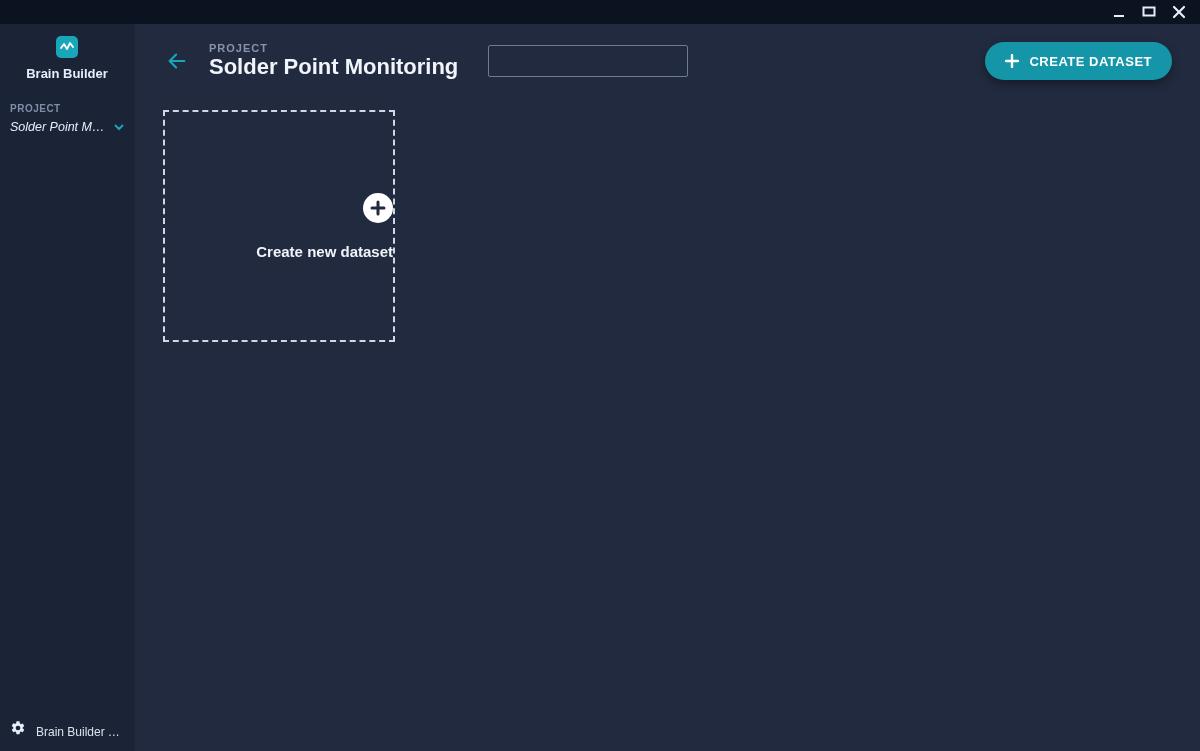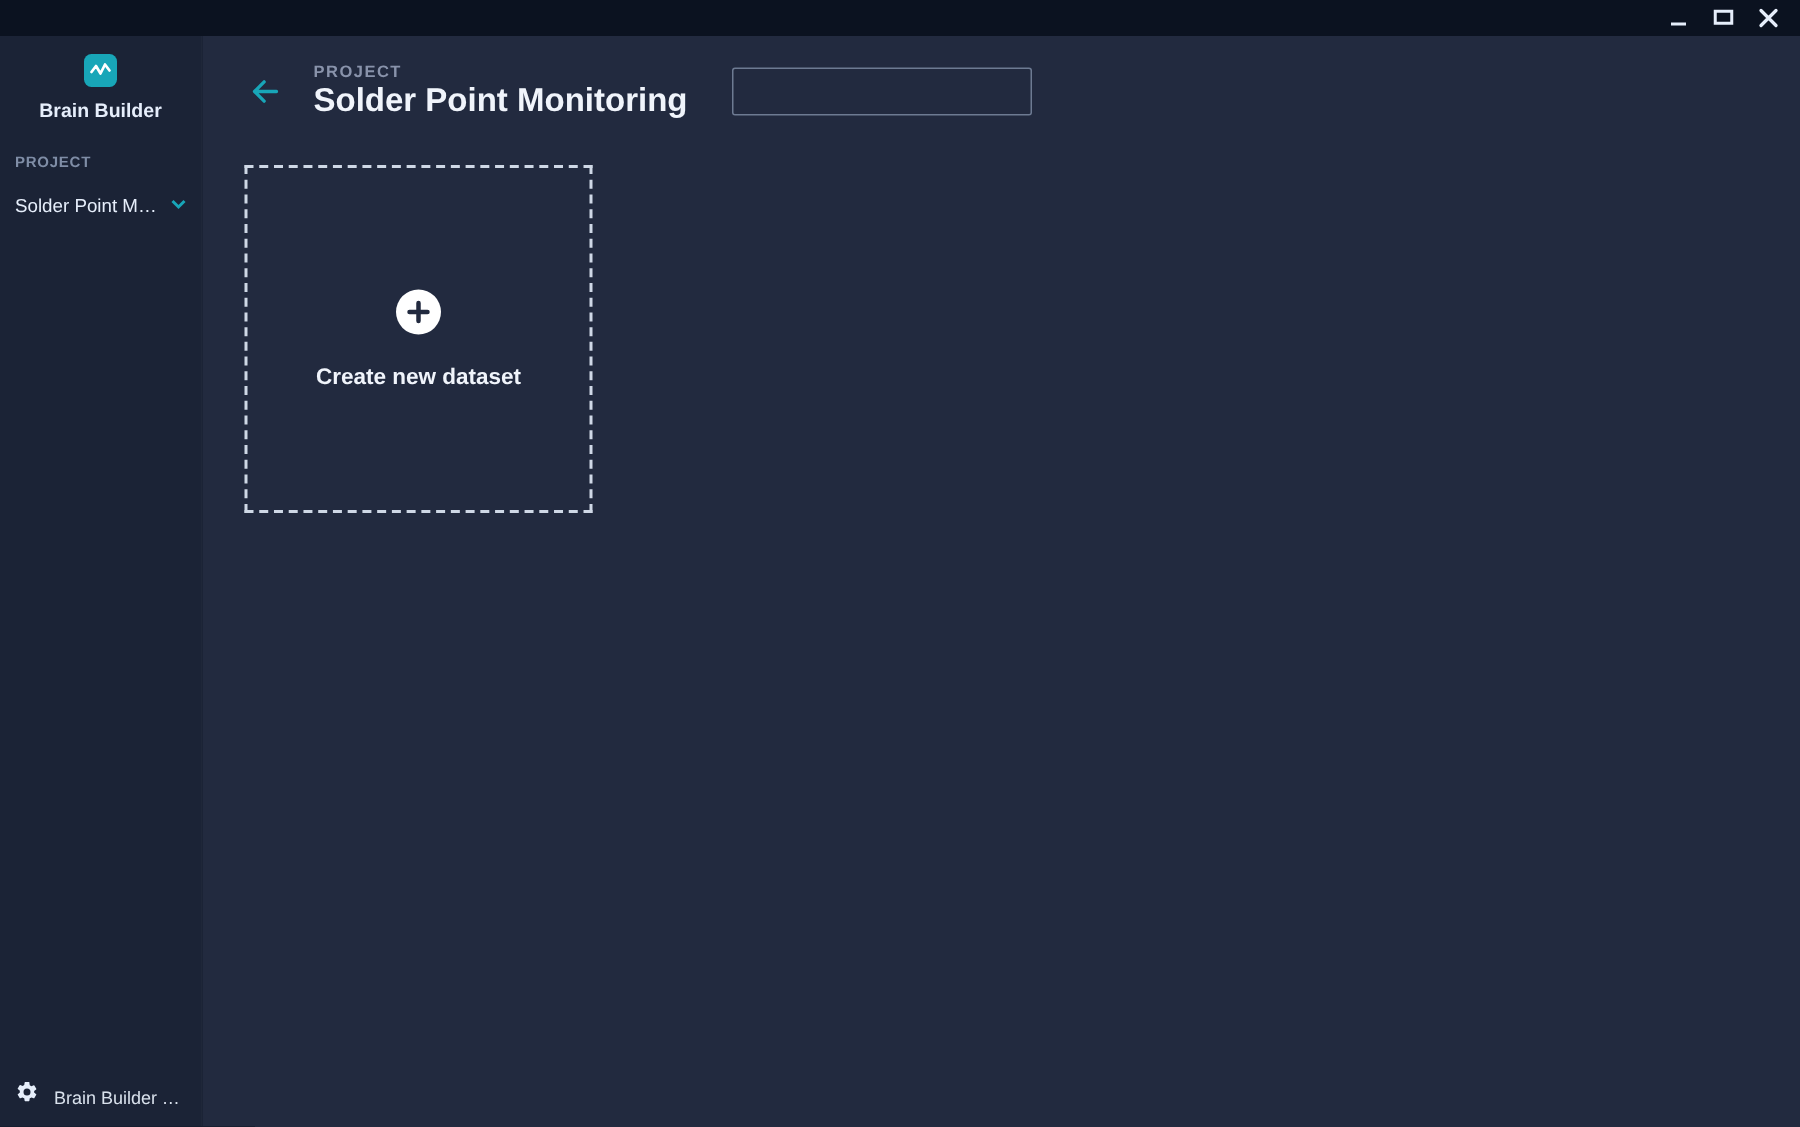--- a/index.html
+++ b/index.html
@@ -10,41 +10,41 @@
   .titlebar .win-btn svg { display:block; }
   .body { flex:1; display:flex; min-height:0; }
 
   
   .sidebar { width:135px; background:#1b2336; color:#cfd8e6; display:flex; flex-direction:column; border-right:1px solid rgba(255,255,255,0.02);}
   .brand { display:flex; align-items:center; gap:8px; padding:12px 10px;flex-direction:column; }
   .brand-icon { width:22px; height:22px; border-radius:5px; background:#18a6b8; display:flex; align-items:center; justify-content:center; }
   .brand-name { font-size:13px; font-weight:600; color:#e6eefb; }
   .side-section { padding:10px 10px 0 10px; }
   .side-label { font-size:10px; letter-spacing:0.5px; color:#7f8da6; text-transform:uppercase; font-weight:600; }
-  .side-row { display:flex; align-items:center; justify-content:space-between; margin-top:14px; cursor:pointer;}
+  .side-row { display:flex; align-items:center; justify-content:space-between; margin-top:4px; cursor:pointer;font-style:italic;}
   .side-value { font-size:12.5px; color:#e6eefb; white-space:nowrap; overflow:hidden; text-overflow:ellipsis; max-width:95px;}
   .side-placeholder { font-size:12.5px; color:#6d7a92;}
   .side-caret { color:#18a6b8; }
   .sidebar-footer { margin-top:auto; display:flex; align-items:flex-end; gap:10px; padding:12px 10px; font-size:12px; color:#d9e1ec; white-space:nowrap; overflow:hidden; text-overflow:ellipsis;}
   .sidebar-footer .gear { flex-shrink:0; }
 
   
   .main { flex:1; background:#222a3f; position:relative; overflow:auto; }
   .main::-webkit-scrollbar { width:10px; background:#222a3f;}
   .main::-webkit-scrollbar-thumb { background:#3a4560; }
   .top { display:flex; align-items:center; padding:18px 28px 10px 28px; gap:18px; }
   .back-btn { width:28px; height:28px; color:#18a6b8; display:flex; align-items:center; justify-content:center; cursor:pointer; border-radius:4px;}
   .heading-block { display:flex; flex-direction:column; }
   .heading-eyebrow { font-size:11px; letter-spacing:1px; color:#8993ab; font-weight:700; text-transform:uppercase;}
   .heading-title { font-size:22px; font-weight:700; color:#f0f4fb; line-height:1.2;}
   .search-wrap { margin-left:12px; display:flex; align-items:center; height:32px; width:200px; border:1px solid #6d7a92; border-radius:2px; padding:0 8px; gap:6px; color:#cfd8e6;}
   .search-wrap input { flex:1; background:transparent; border:none; outline:none; color:#e6eefb; font-size:13px;}
   .create-btn { margin-left:auto; height:38px; padding:0 20px; border:none; border-radius:20px; background:#1496a8; color:#ffffff; font-weight:700; letter-spacing:0.5px; font-size:13px; display:flex; align-items:center; gap:10px; cursor:pointer; box-shadow:0 4px 10px rgba(0,0,0,.35);}
   .grid { padding:20px 28px; display:flex; flex-wrap:wrap; gap:20px; }
-  .tile { width:232px; height:232px; border:2px dashed #cfd8e6; background:transparent; display:flex; flex-direction:column; align-items:center; justify-content:center; gap:20px; cursor:pointer;}
+  .tile { width:232px; height:232px; border:2px dashed #cfd8e6; background:transparent; display:flex; flex-direction:column; align-items:flex-end; justify-content:center; gap:20px; cursor:pointer;}
   .plus-circle { width:30px; height:30px; border-radius:50%; background:#ffffff; display:flex; align-items:center; justify-content:center;}
   .tile-label { font-size:15px; font-weight:700; color:#f0f4fb; }
   .truncfoot { max-width:90px; overflow:hidden; text-overflow:ellipsis; white-space:nowrap;}
 </style>
 </head>
 <body>
 
 <div class="window">
 
   <div class="titlebar">
@@ -111,20 +111,26 @@
           <span class="heading-eyebrow">PROJECT</span>
           <span class="heading-title">Solder Point Monitoring</span>
         </div>
         <div class="search-wrap">
           <svg width="16" height="16" viewBox="0 0 24 24">
               <circle cx="10" cy="10" r="6.5" fill="none" stroke="#cfd8e6" stroke-width="2"></circle>
               <line x1="15" y1="15" x2="21" y2="21" stroke="#cfd8e6" stroke-width="2" stroke-linecap="round"></line>
             </svg>
           <input type="text" placeholder="" style="">
         </div>
+        <button class="create-btn">
+          <svg width="14" height="14" viewBox="0 0 14 14">
+              <path d="M7 1v12M1 7h12" stroke="#ffffff" stroke-width="2.4" stroke-linecap="round"></path>
+            </svg>
+          <span>CREATE DATASET</span>
+        </button>
       </div>
 
       <div class="grid">
         <div class="tile">
           <span class="plus-circle">
             <svg width="16" height="16" viewBox="0 0 16 16">
                 <path d="M8 2v12M2 8h12" stroke="#222a3f" stroke-width="3" stroke-linecap="round"></path>
               </svg>
           </span>
           <span class="tile-label">Create new dataset</span>

